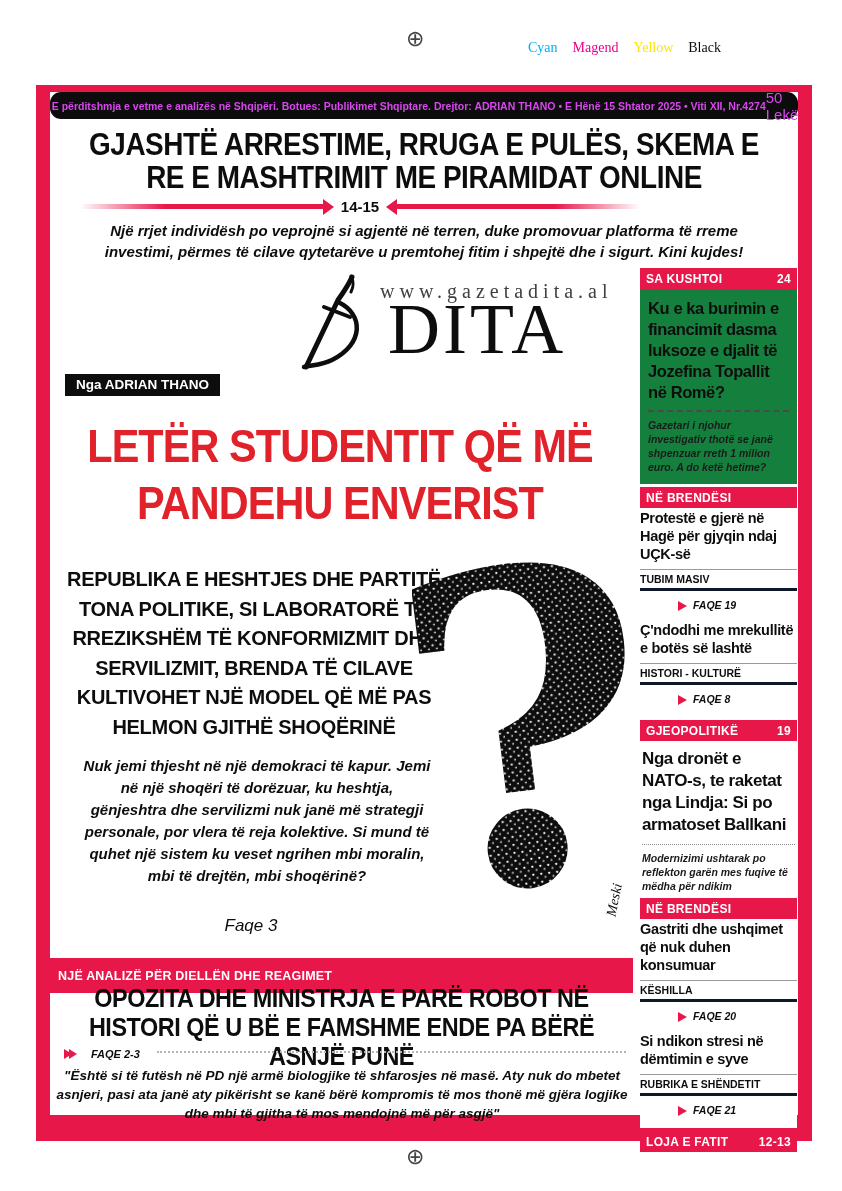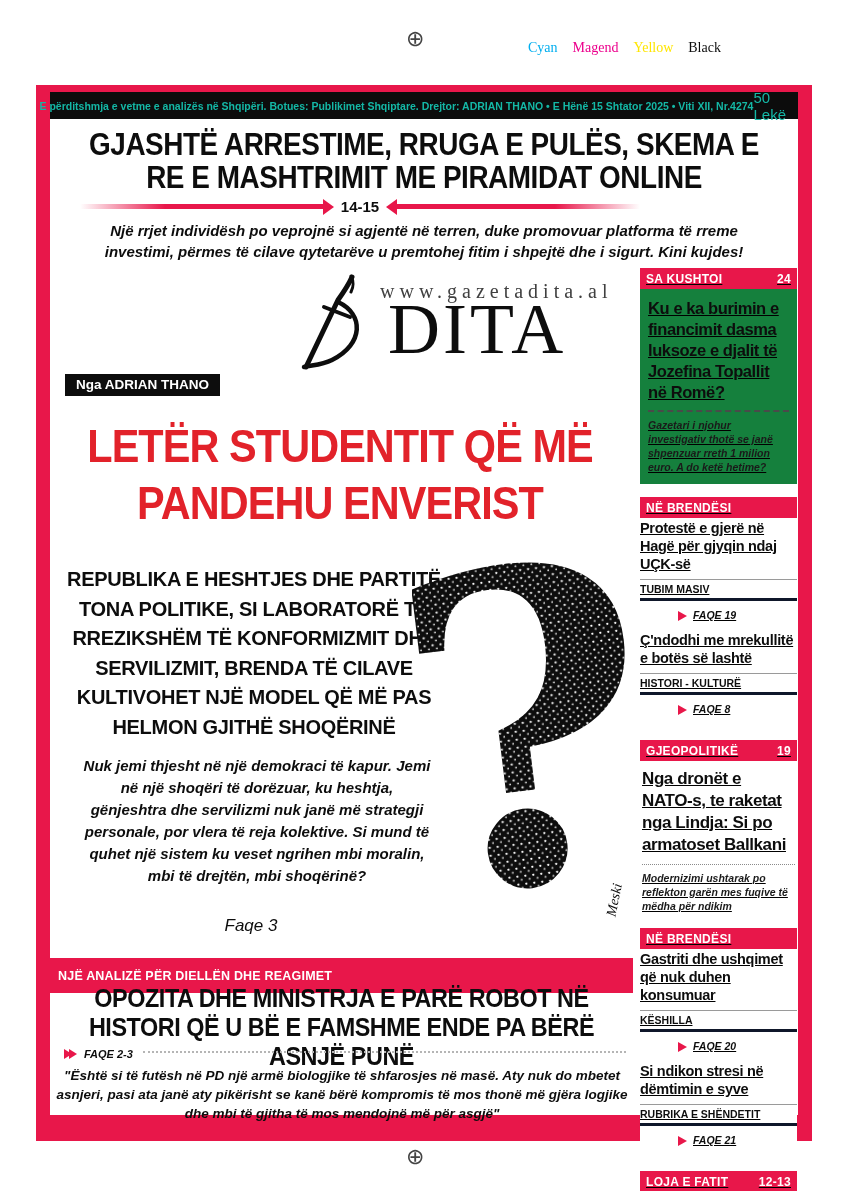--- a/index.html
+++ b/index.html
@@ -11,21 +11,21 @@
   .regmark { position:absolute; color:#444; font-size:22px; font-weight:100; line-height:1; }
   .colorbar { position:absolute; left:528px; top:40px; display:flex; gap:15px;
               font-family:"Liberation Serif", serif; font-size:14px; }
 
   
   .frame { position:absolute; left:36px; top:85px; width:776px; height:1056px; background:#e8174a; }
   .inner { position:absolute; left:14px; top:7px; width:748px; height:1023px; background:#fff; }
 
   
   .masthead-bar { position:absolute; left:0; top:0; width:748px; height:27px; background:#0c0c0c;
-                  display:flex; align-items:center; justify-content:flex-end; color:#14b8a6; }
+                  display:flex; align-items:center; justify-content:center; color:#d946ef;border-radius:11px; }
   .masthead-info { font-size:10.5px; font-weight:700; padding-left:14px; letter-spacing:0; white-space:nowrap; }
   .price { font-size:15px; font-weight:400; padding-right:12px; }
 
   .cond { transform:scaleX(0.9); transform-origin:50% 50%; }
 
   
   .lead-headline { position:absolute; left:0; top:36px; width:748px; text-align:center;
                    font-size:31px; line-height:33px; font-weight:800; color:#0d0d0d; letter-spacing:-0.5px; }
   .band { position:absolute; left:30px; top:106px; width:560px; display:flex; align-items:center; }
   .band-line-l { flex:1; height:5px; background:linear-gradient(to right, rgba(232,23,74,0), #e8174a 35%); }
@@ -59,31 +59,31 @@
 
   .qmark { position:absolute; left:362px; top:460px; width:226px; height:402px; }
   .signature { position:absolute; left:548px; top:800px; font-family:"Liberation Serif", serif;
                font-style:italic; font-size:14px; transform:rotate(-78deg); color:#0d0d0d; }
 
   
   .analysis-label { position:absolute; left:0; top:866px; width:583px; height:35px; background:#e8174a;
                     color:#fff; font-size:12.5px; font-weight:800; display:flex; align-items:center; padding-left:8px; letter-spacing:0.2px; }
   .analysis-headline { position:absolute; left:0; top:892px; width:583px; text-align:center;
                        font-size:26px; line-height:29px; font-weight:800; color:#0d0d0d; letter-spacing:-0.5px; }
-  .faqe-row { position:absolute; left:14px; top:956px; width:562px; display:flex; align-items:center; gap:10px; }
+  .faqe-row { position:absolute; left:14px; top:956px; width:562px; display:flex; align-items:center; gap:17px; }
   .dbl-tri { display:flex; }
   .dbl-tri i { width:0; height:0; border-top:5px solid transparent; border-bottom:5px solid transparent; border-left:8px solid #e8174a; margin-right:-3px; }
   .faqe-label { font-style:italic; font-weight:700; font-size:11px; color:#0d0d0d; white-space:nowrap; }
   .dotline { flex:1; border-bottom:2px dotted #b5b5b5; margin-bottom:4px; }
   .quote { position:absolute; left:4px; top:974px; width:576px; text-align:center;
            font-style:italic; font-weight:700; font-size:13.5px; line-height:19px; color:#0d0d0d; }
 
   
   .sidebar { position:absolute; left:640px; top:268px; width:157px; z-index:5; }
-  .sb-section { margin-bottom:13px;text-decoration:underline; }
+  .sb-section { margin-bottom:3px; }
   .sb-header { background:#e8174a; color:#fff; height:21px; display:flex; align-items:center;
                justify-content:space-between; padding:0 6px; font-size:12px; font-weight:800; letter-spacing:0.3px; }
   .sb-card-yellow { background:#15803d; padding:9px 8px 10px; }
   .sb-card-white { background:#fff; padding:1px 0 2px; }
   .sb-title { font-size:16.5px; line-height:21px; font-weight:800; color:#0d0d0d; letter-spacing:-0.4px; }
   .sb-dash { border-top:2px dashed #4a4a4a; margin:7px 0 6px; }
   .sb-dot { border-top:1.5px dotted #8a8a8a; margin:8px 0 6px; }
   .sb-note { font-style:italic; font-weight:700; font-size:10.5px; line-height:14px; color:#1a1a1a; }
   .sb-item { margin-bottom:10px; }
   .sb-item-title { font-size:14.5px; line-height:18px; font-weight:800; color:#0d0d0d; letter-spacing:-0.3px; }

